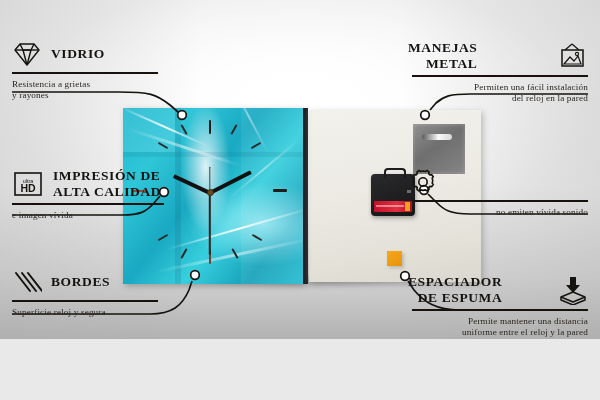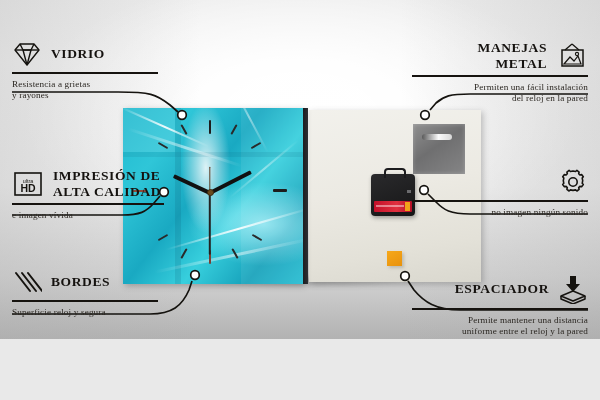--- a/index.html
+++ b/index.html
@@ -65,21 +65,21 @@
   .mech-dot{position:absolute;right:4px;top:16px;width:4px;height:3px;background:#6b6b6e;}
   .spacer{position:absolute;left:78px;bottom:16px;width:15px;height:15px;
     background:linear-gradient(150deg,#f6a81b,#e8920c);
     box-shadow:2px 2px 3px rgba(120,120,110,.35);}
 
   
   .block{position:absolute;}
   .block.left{text-align:left;}
   .block.right{text-align:right;}
   .headrow{display:flex;align-items:center;gap:9px;}
-  .block.right .headrow{justify-content:flex-end;}
+  .block.right .headrow{justify-content:space-between;}
   .head{font-size:13.5px;line-height:15.5px;letter-spacing:.6px;
     color:#15120f;font-weight:700;text-transform:uppercase;}
   .rule{height:1.6px;background:#16130f;margin-top:4px;}
   .sub{font-size:9.2px;line-height:11.4px;color:#2b2722;margin-top:5px;letter-spacing:.15px;}
 
   .ico{flex:0 0 auto;display:block;}
 
   svg.lines{position:absolute;left:0;top:0;width:600px;height:400px;pointer-events:none;}
   .ln{fill:none;stroke:#15130f;stroke-width:1.7;}
   .dot{fill:#ffffff;stroke:#15130f;stroke-width:1.7;}
@@ -253,28 +253,29 @@
 
   <div class="block right" style="right:12px;top:168px;width:180px;">
     <div class="headrow">
       <svg class="ico" width="30" height="28" viewBox="0 0 30 28">
         <path d="M15 3 l2.6 .5 1.3 -1.1 2.2 1.7 -.4 1.7 1.2 1.2 1.7 -.4 1.7 2.2 -1.1 1.3 .5 2.6 -.5 2.6 1.1 1.3 -1.7 2.2 -1.7 -.4 -1.2 1.2 .4 1.7 -2.2 1.7 -1.3 -1.1 -2.6 .5 -2.6 -.5 -1.3 1.1 -2.2 -1.7 .4 -1.7 -1.2 -1.2 -1.7 .4 -1.7 -2.2 1.1 -1.3 -.5 -2.6 .5 -2.6 -1.1 -1.3 1.7 -2.2 1.7 .4 1.2 -1.2 -.4 -1.7 2.2 -1.7 1.3 1.1 Z" fill="none" stroke="#15130f" stroke-width="1.6" stroke-linejoin="round"></path>
         <circle cx="15" cy="14" r="4.2" fill="none" stroke="#15130f" stroke-width="1.6"></circle>
       </svg>
     </div>
     <div class="rule" style="width:176px;margin-left:auto;"></div>
     <div class="sub">
-      <div>no imagen ningún sonido</div>
+      <div>no emiten vívida sonido</div>
     </div>
   </div>
 
   <div class="block right" style="right:12px;top:274px;width:180px;">
     <div class="headrow">
       <div>
         <div class="head">ESPACIADOR</div>
+        <div class="head">DE ESPUMA</div>
       </div>
       <svg class="ico" width="30" height="30" viewBox="0 0 30 30">
         <path d="M12 2 h6 v8 h4 l-7 8 -7 -8 h4 Z" fill="#15130f"></path>
         <path d="M15 17 L27 22 L15 27 L3 22 Z" fill="none" stroke="#15130f" stroke-width="1.5" stroke-linejoin="round"></path>
         <path d="M3 22 v3 l12 5 12 -5 v-3" fill="none" stroke="#15130f" stroke-width="1.5" stroke-linejoin="round"></path>
       </svg>
     </div>
     <div class="rule" style="width:176px;margin-left:auto;"></div>
     <div class="sub">
       <div>Permite mantener una distancia</div>

